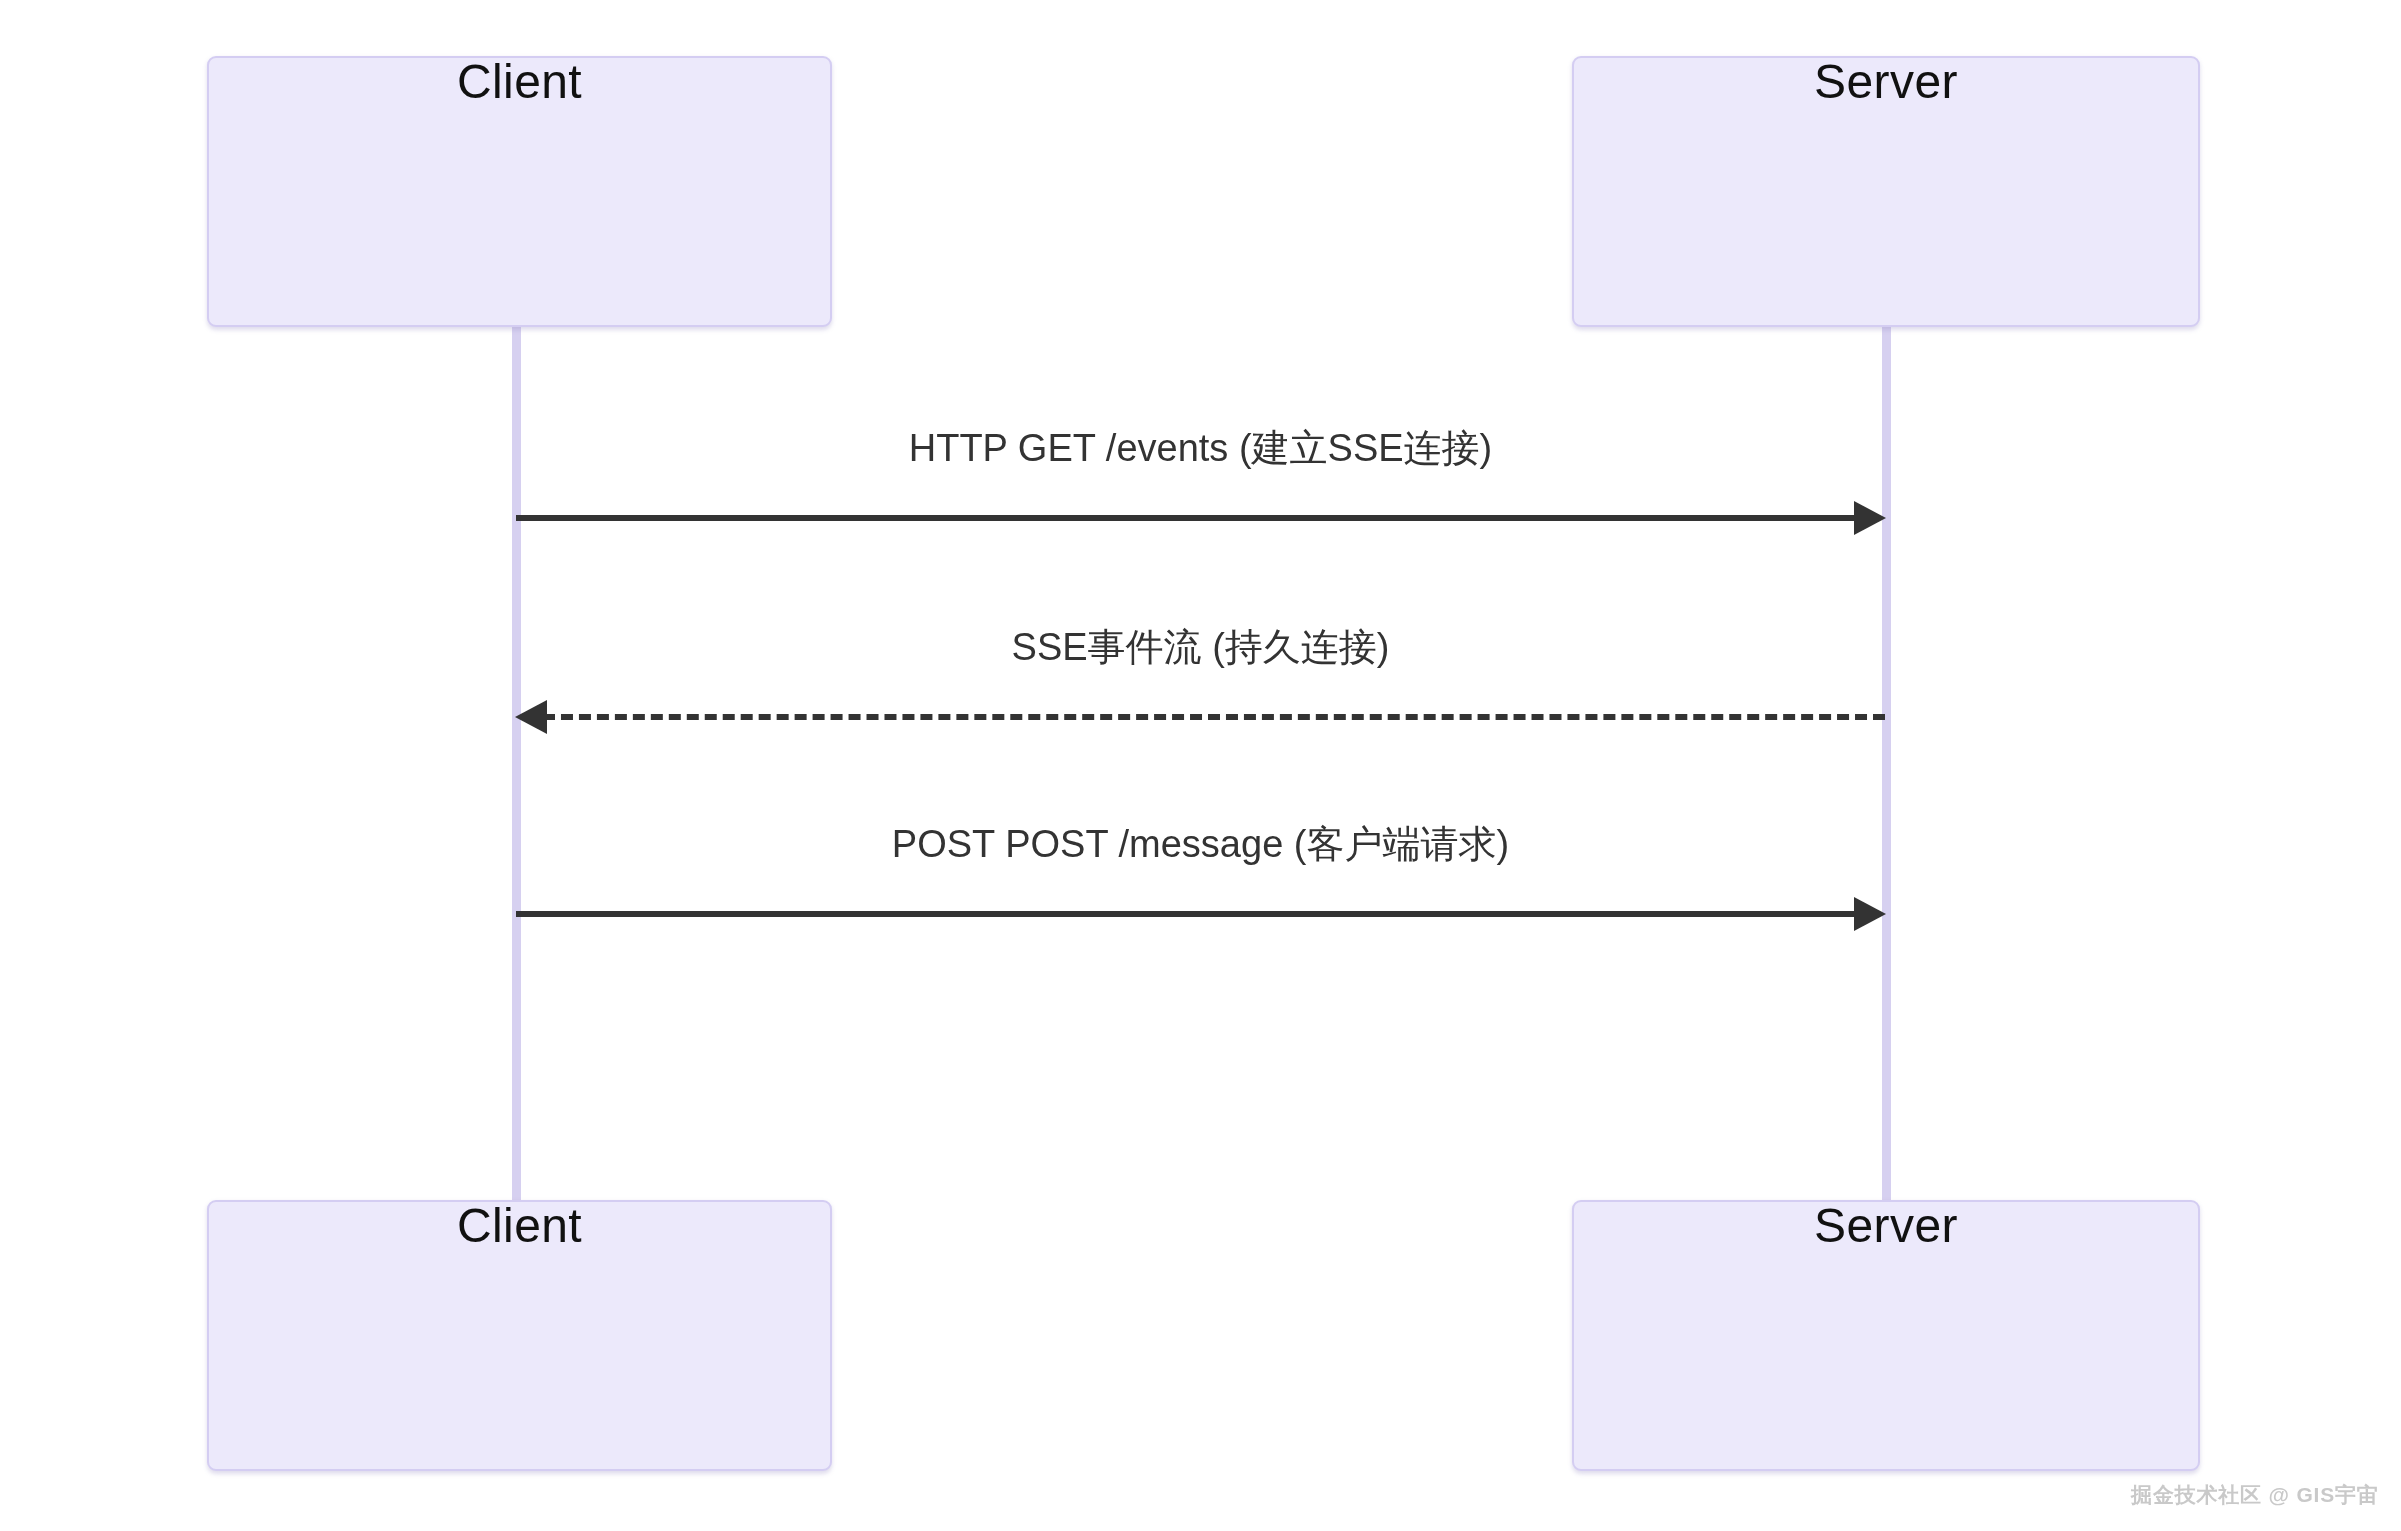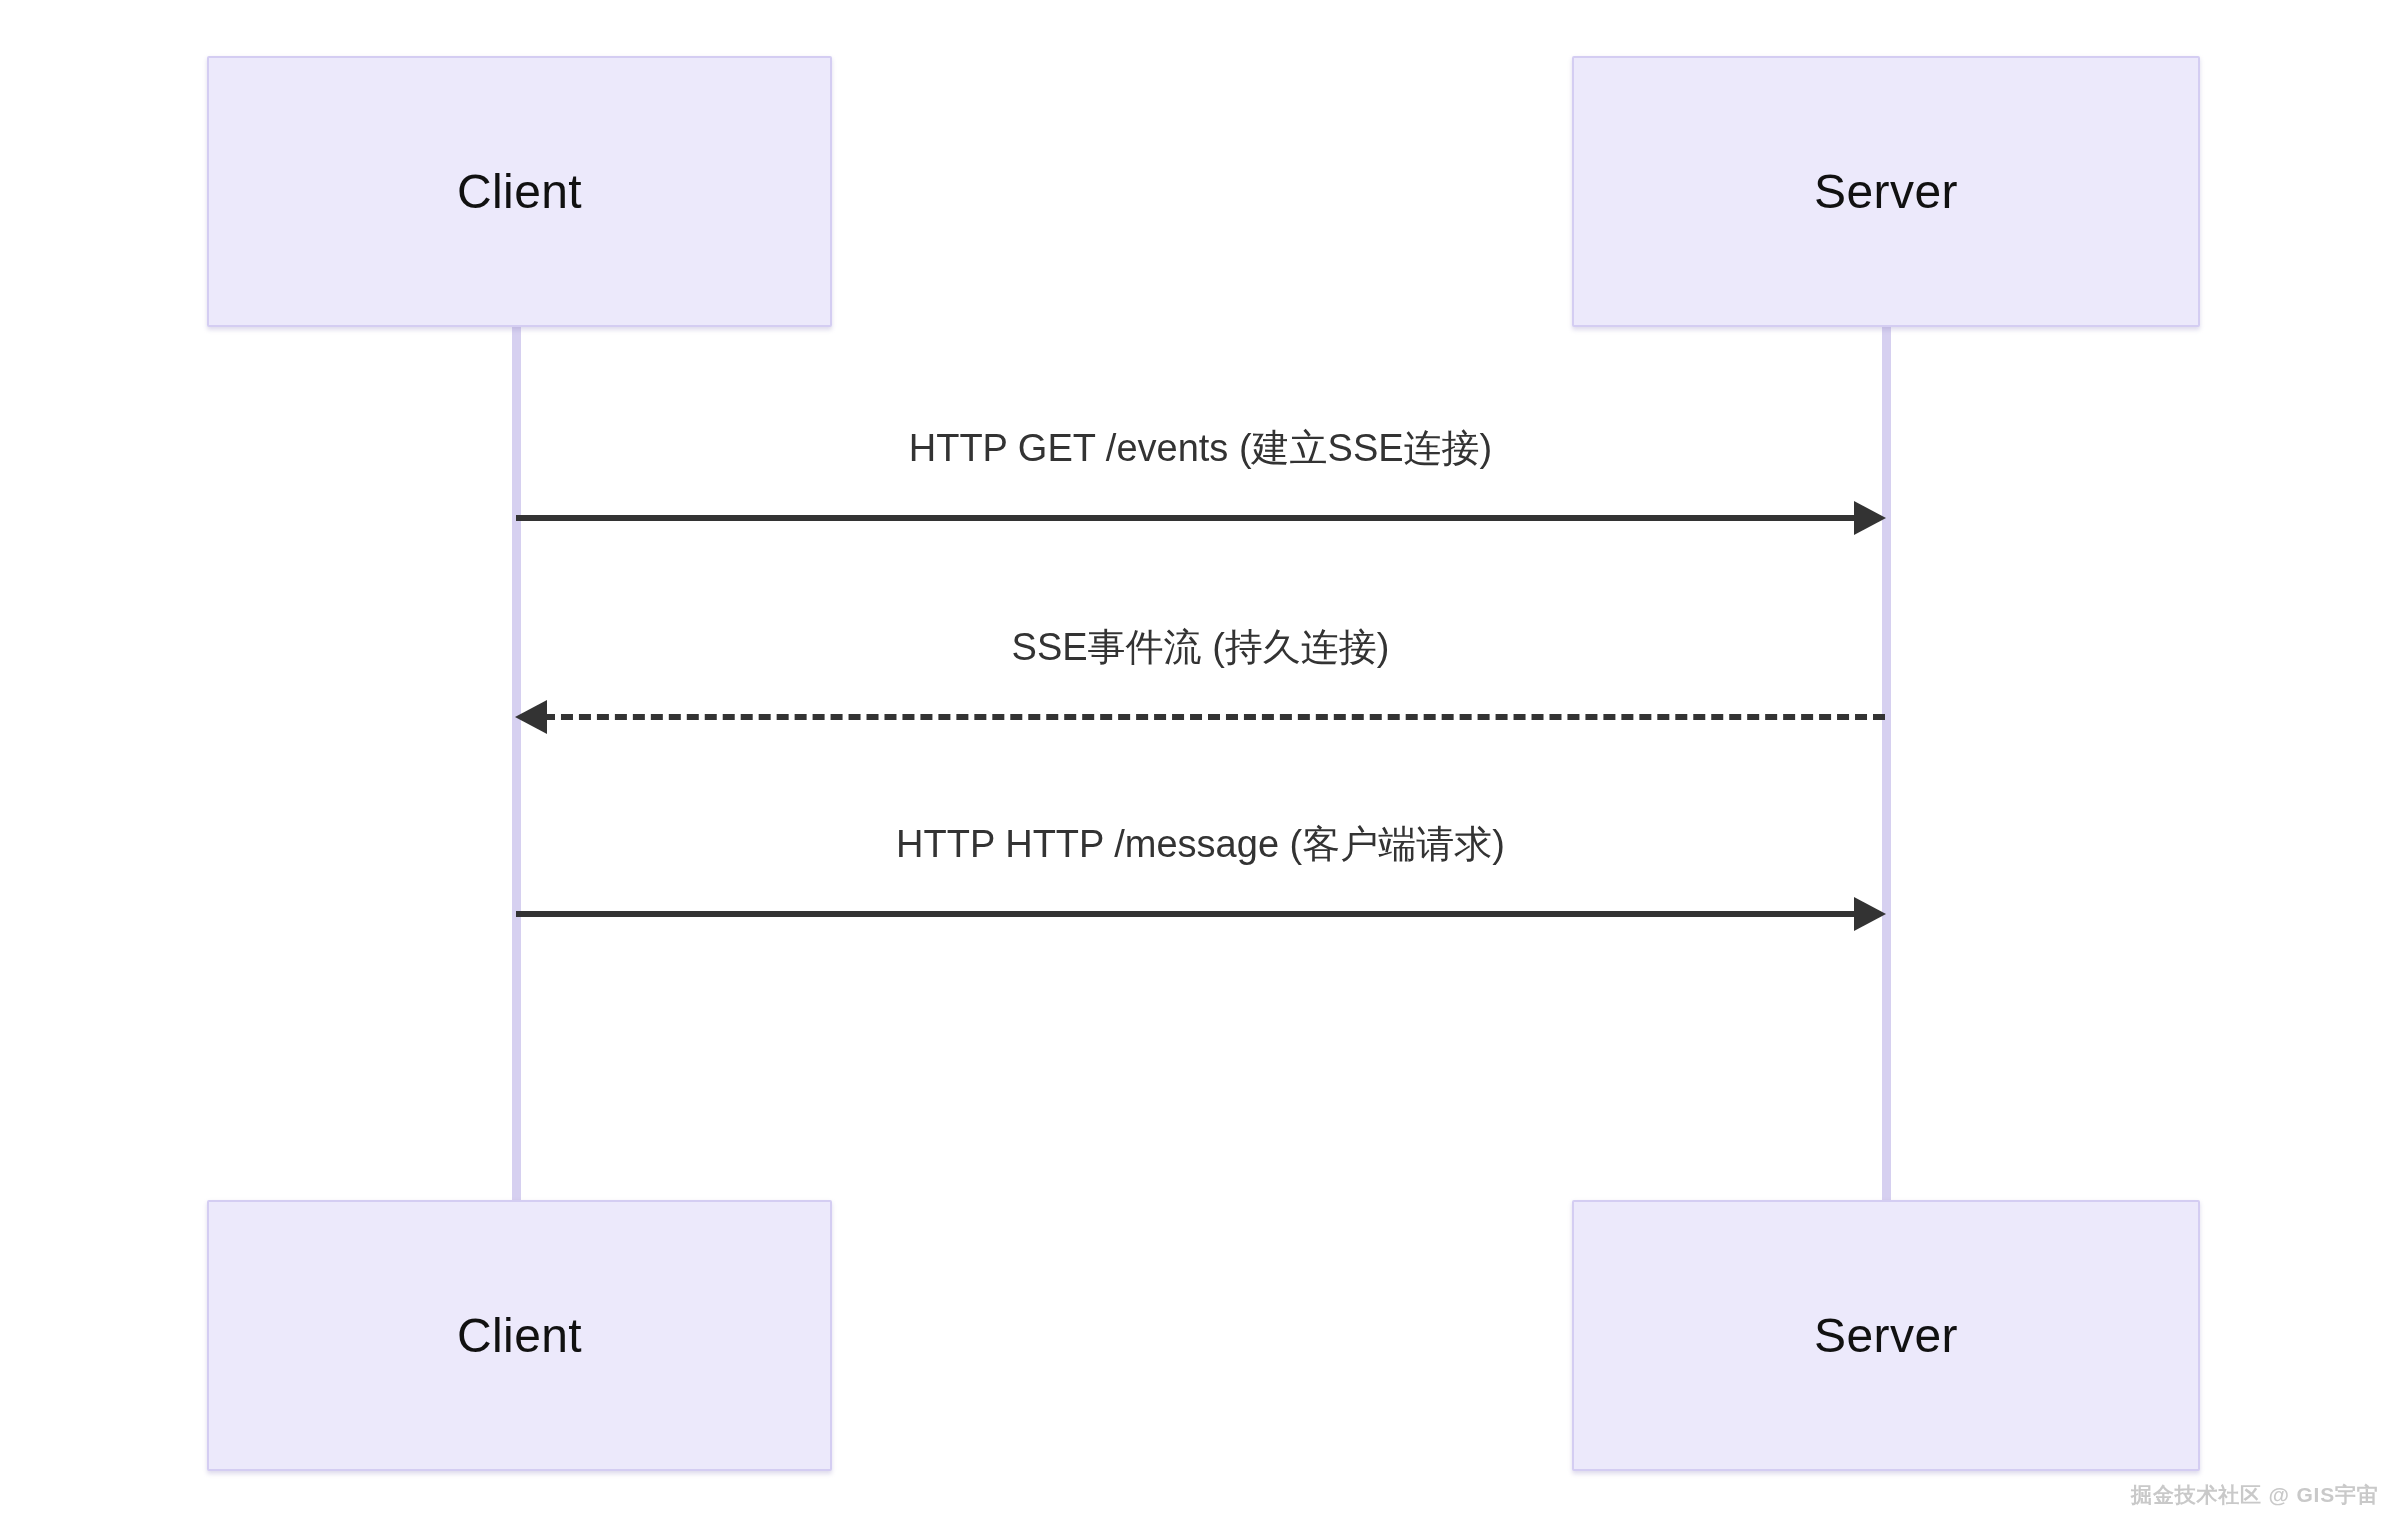--- a/index.html
+++ b/index.html
@@ -22,24 +22,23 @@
     width: 2401px;
     height: 1531px;
   }
 
   
   .participant-box {
     position: absolute;
     box-sizing: border-box;
     background: #ece9fb;
     border: 2.4px solid #d4cdf2;
-    border-radius: 2px;
+    border-radius: 9px;
     box-shadow: 0 2.4px 4px rgba(140, 130, 190, 0.28);
     display: flex;
-    align-items: center;
     justify-content: center;
     z-index: 4;
   }
   .participant-label {
     font-size: 48px;
     color: #111111;
     line-height: 1;
     letter-spacing: 0.4px;
     white-space: nowrap;
   }
@@ -172,21 +171,21 @@
 
   <div class="message dir-left" id="message-2">
     <div class="message-label">SSE事件流 (持久连接)</div>
     <div class="message-line-wrap">
       <div class="message-line dashed"></div>
       <div class="arrowhead left"></div>
     </div>
   </div>
 
   <div class="message dir-right" id="message-3">
-    <div class="message-label">HTTP HTTP /message (客户端请求)</div>
+    <div class="message-label">POST POST /message (客户端请求)</div>
     <div class="message-line-wrap">
       <div class="message-line"></div>
       <div class="arrowhead right"></div>
     </div>
   </div>
 
 
   <div id="watermark">掘金技术社区 @ GIS宇宙</div>
 
 </div>

